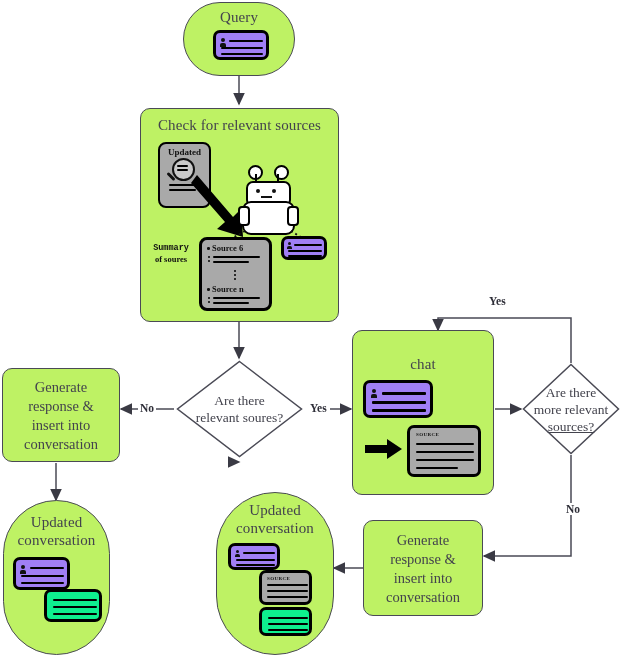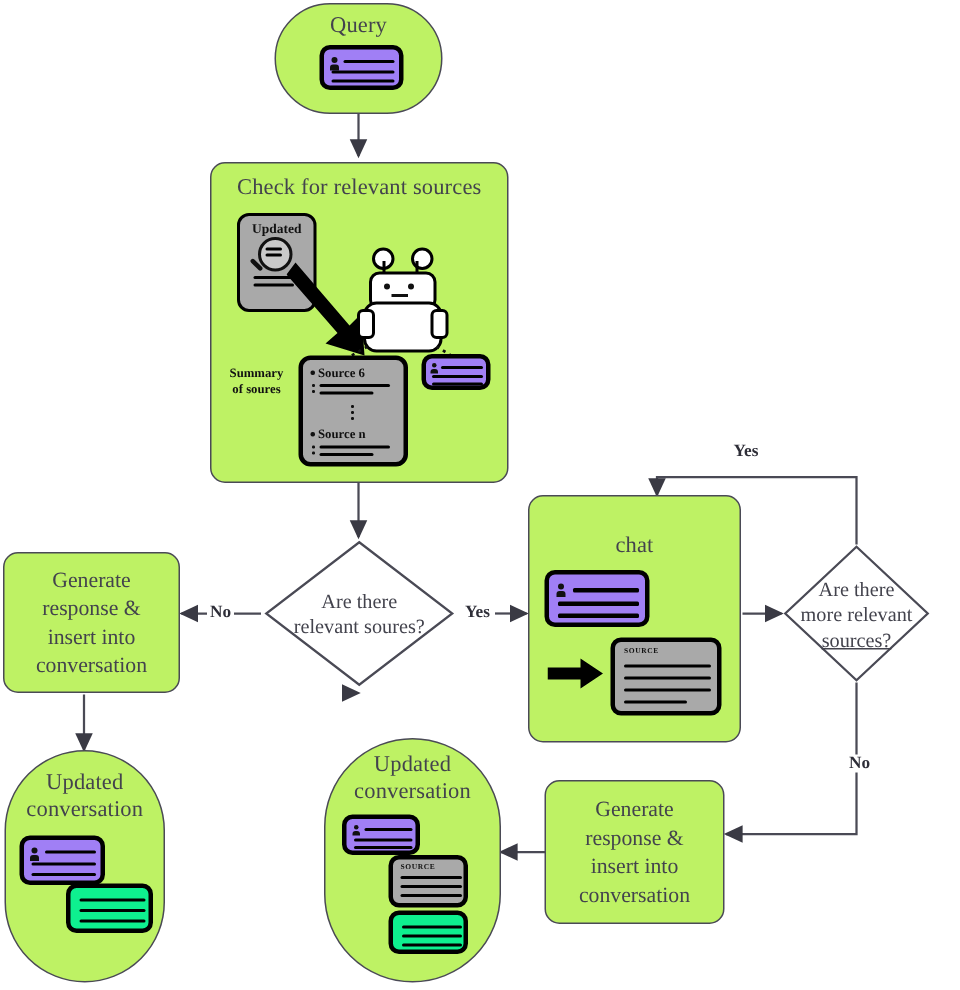--- a/index.html
+++ b/index.html
@@ -158,21 +158,21 @@
       <div class="dotcol" style="left:32px;top:34px;"></div>
       <div class="dotcol" style="left:32px;top:38px;"></div>
       <div class="bullet" style="left:5px;top:48px;"></div>
       <div class="srcrow" style="left:10px;top:44px;">Source n</div>
       <div class="dotcol" style="left:6px;top:57px;"></div>
       <div class="dotcol" style="left:6px;top:61px;"></div>
       <div class="ln" style="left:11px;top:57px;width:47px;height:2.2px;"></div>
       <div class="ln" style="left:11px;top:62px;width:36px;height:2.2px;"></div>
     </div>
 
-    <div class="sumlabel" style="left:4px;top:134px;width:52px;">Summary</div>
+    <div class="sumlabel" style="left:4px;top:134px;width:52px;font-family:Liberation Mono, monospace;">Summary</div>
     <div class="sumlabel" style="left:4px;top:145px;width:52px;">of soures</div>
 
     <div class="card purple" style="left:140px;top:127px;width:46px;height:24px;">
       <div class="person" style="left:4px;top:3px;width:3px;height:3px;"></div>
       <div class="persontorso" style="left:3px;top:7px;width:5px;height:3px;"></div>
       <div class="ln" style="left:10px;top:5px;width:28px;height:2px;"></div>
       <div class="ln" style="left:4px;top:11px;width:34px;height:2px;"></div>
       <div class="ln" style="left:4px;top:16px;width:34px;height:2px;"></div>
     </div>
   </div>

